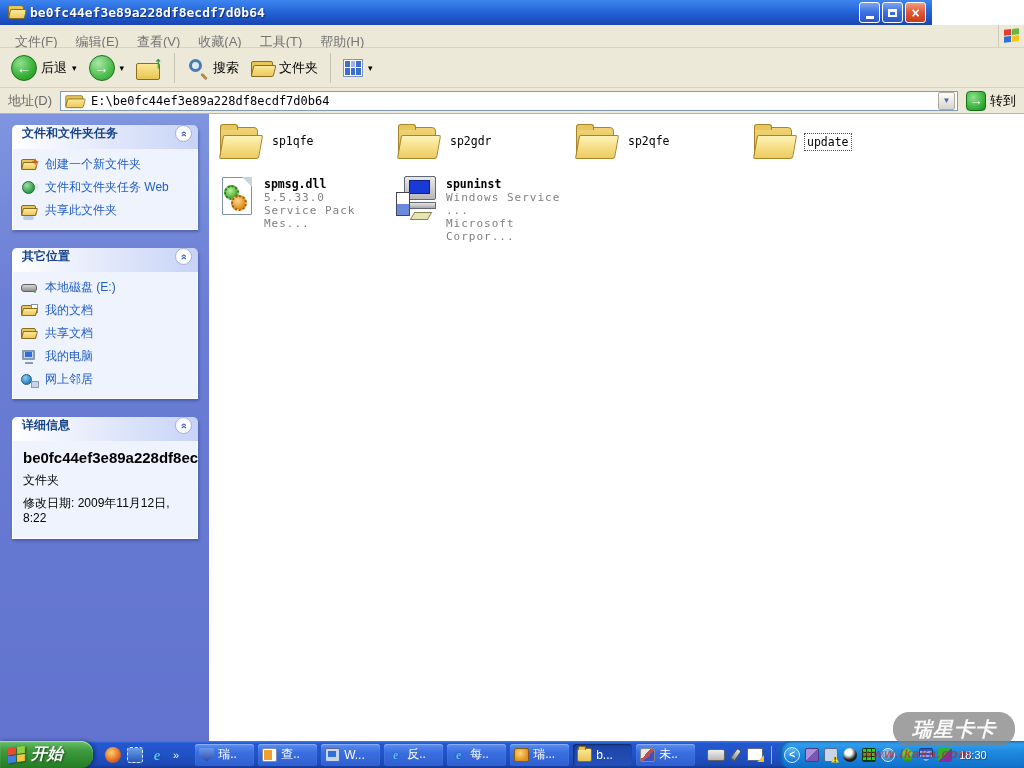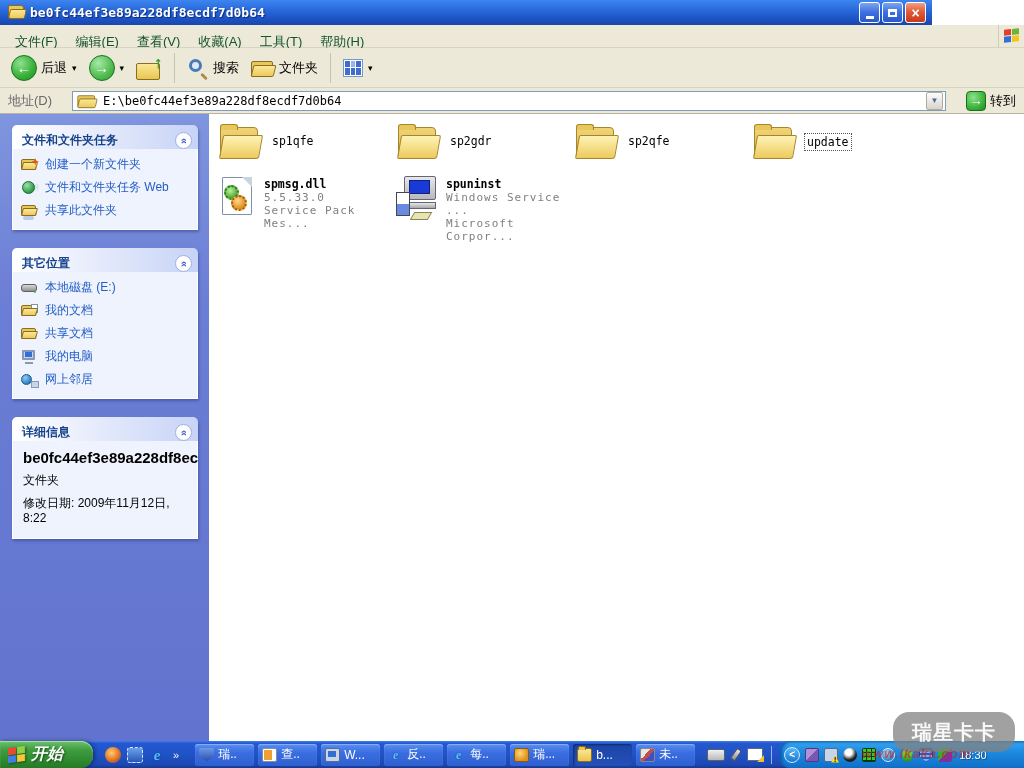--- a/index.html
+++ b/index.html
@@ -18,21 +18,21 @@
   .winbtn { width:21px; height:21px; border-radius:3px; border:1px solid #fff;
     background:linear-gradient(180deg,#7ba4f0 0%,#3c6fe0 50%,#2a58c8 100%);
     color:#fff; font-size:11px; display:flex; align-items:center; justify-content:center; cursor:default; }
   .winbtn.close { background:linear-gradient(180deg,#f0a080 0%,#e25b3a 45%,#c83a18 100%); font-size:14px; font-weight:bold; }
   .winbtn .minbar { width:8px; height:3px; background:#fff; margin-top:9px; }
   .winbtn .restbox { width:9px; height:8px; border:2px solid #fff; border-top-width:3px; }
 
   
   .menubar { position:absolute; top:25px; left:0; width:1024px; height:23px; background:#ece9d8;
     border-bottom:1px solid #d8d4c0; display:flex; align-items:center; padding-left:6px; }
-  .menu-item { padding:3px 9px; font-size:13px; color:#14532d;margin-top:12px; }
+  .menu-item { padding:3px 9px; font-size:13px; color:#737373;margin-top:12px; }
   .menubar-logo { margin-left:auto; width:26px; height:22px; display:flex; align-items:center; justify-content:center; border-left:1px solid #d0ccb8; }
   .flag { width:16px; height:14px; display:grid; grid-template-columns:7px 7px; grid-template-rows:6px 6px; gap:1px; transform:skewY(-6deg); }
   .flag i:nth-child(1){background:#e33e2b;} .flag i:nth-child(2){background:#6cb33f;}
   .flag i:nth-child(3){background:#2f6fd6;} .flag i:nth-child(4){background:#f4c518;}
 
   
   .toolbar { position:absolute; top:48px; left:0; width:1024px; height:40px; background:#ece9d8;
     border-bottom:1px solid #d8d4c0; display:flex; align-items:center; padding-left:6px; gap:2px; }
   .tbtn { display:flex; align-items:center; gap:4px; padding:3px 5px; border-radius:3px; font-size:13px; color:#000; }
   .nav-circle { width:26px; height:26px; border-radius:50%;
@@ -50,34 +50,34 @@
   .mag .handle { position:absolute; right:1px; bottom:1px; width:8px; height:3px; background:#b08a4a; transform:rotate(45deg); border-radius:2px; }
   .folder-sm { position:relative; width:24px; height:19px; }
   .folder-sm .fb { position:absolute; left:0; top:3px; width:22px; height:15px; background:#e8c85a; border:1px solid #8a6d1f; border-radius:2px; }
   .folder-sm .ff { position:absolute; left:1px; top:7px; width:23px; height:12px; background:linear-gradient(180deg,#fbe896,#edc95e); border:1px solid #8a6d1f; border-radius:2px; transform:skewX(-14deg); }
   .views-grid { width:20px; height:18px; border:1px solid #7a96c8; background:#fff; display:grid; grid-template-columns:1fr 1fr 1fr; grid-template-rows:1fr 1fr; gap:1px; padding:1px; }
   .views-grid i { background:#3c6fd0; }
   .views-grid i:nth-child(2) { background:#9ab4e8; }
 
   
   .addressbar { position:absolute; top:88px; left:0; width:1024px; height:26px; background:#ece9d8;
-    border-bottom:1px solid #b8b4a0; display:flex; align-items:center; padding:0 4px; gap:16px; }
+    border-bottom:1px solid #b8b4a0; display:flex; align-items:center; padding:0 4px; gap:4px; }
   .addr-label { color:#6a6a6a; font-size:13px; padding:0 4px; }
   .addr-field { flex:1; height:20px; background:#fff; border:1px solid #7f9db9; display:flex; align-items:center; padding:0 2px; gap:4px; }
   .addr-field .path { font-family:"DejaVu Sans Mono", monospace; font-size:12px; color:#000; flex:1; }
   .addr-drop { width:17px; height:18px; background:linear-gradient(180deg,#fdfdfd,#d8d4cc); border:1px solid #b0aca0; border-radius:2px; display:flex; align-items:center; justify-content:center; font-size:8px; color:#4a6a9a; }
   .go-btn { display:flex; align-items:center; gap:4px; padding:0 4px; font-size:13px; }
   .go-icon { width:20px; height:20px; border-radius:4px; background:radial-gradient(circle at 35% 30%,#8fe08f 0%,#3cb43c 60%,#1e8c1e 100%); border:1px solid #1a701a; color:#fff; font-weight:bold; display:flex; align-items:center; justify-content:center; }
 
   
   .content { position:absolute; top:114px; left:0; width:1024px; height:627px; background:#fff; display:flex; }
   .sidebar { width:209px; height:100%; background:linear-gradient(180deg,#8095df 0%,#6b7ed5 30%,#6173ce 100%); padding:11px 10px 0 12px; }
   .panel { width:186px; border-radius:6px 6px 0 0; margin-bottom:18px; box-shadow:1px 2px 3px rgba(20,30,90,.35); }
   .panel-header { height:24px; border-radius:5px 5px 0 0; background:linear-gradient(90deg,#ffffff 0%,#c7d3f7 100%);
-    display:flex; align-items:flex-end; justify-content:space-between; padding:0 6px 0 10px; }
+    display:flex; align-items:flex-start; justify-content:space-between; padding:0 6px 0 10px; }
   .panel-title { color:#15428b; font-weight:bold; font-size:12px; }
   .chevron-btn { width:17px; height:17px; border-radius:50%; background:#fff; border:1px solid #9fb0dd;
     color:#4a64c8; display:flex; align-items:center; justify-content:center; }
   .chevron-btn span { transform:rotate(-90deg); font-size:11px; font-weight:bold; display:block; }
   .panel-body { background:#eff3fd; border:1px solid #fff; border-top:none; padding:8px 6px 10px 8px; }
   .task-item { display:flex; align-items:flex-start; gap:6px; margin-bottom:7px; color:#215dc6; font-size:12px; line-height:14px; }
   .task-item:last-child { margin-bottom:0; }
   .task-item .ticon { flex:0 0 18px; height:16px; position:relative; }
   .details-body { background:#eff3fd; border:1px solid #fff; border-top:none; padding:8px 8px 12px 10px; font-size:12px; color:#000; }
   .details-name { font-weight:bold; font-family:Liberation Sans, sans-serif; font-size:15px; margin-bottom:7px; }
@@ -181,23 +181,23 @@
   .ti-qq { background:radial-gradient(circle at 40% 30%,#fff 25%,#202020 60%); border-radius:50%; }
   .ti-grid { background:#0a3a0a; display:grid; grid-template-columns:1fr 1fr 1fr; grid-template-rows:1fr 1fr 1fr; gap:1px; padding:1px; }
   .ti-grid i { background:#30d030; }
   .ti-globe { background:radial-gradient(circle at 38% 32%,#a8d8f8,#2878c0 75%); border-radius:50%; border:1px solid #d8ecff; }
   .ti-plant { background:linear-gradient(180deg,#70c838 40%,#2a8a18 100%); clip-path:polygon(50% 0,90% 35%,75% 100%,25% 100%,10% 35%); }
   .ti-shield { background:repeating-linear-gradient(180deg,#2a5ac8 0 2px,#88b0f0 2px 4px); clip-path:polygon(0 0,100% 0,100% 60%,50% 100%,0 60%); border:1px solid #1a3a88; }
   .ti-kaka { background:linear-gradient(135deg,#30b030 50%,#8030a0 50%); }
   .tray-clock { color:#fff; font-size:11px; margin-left:2px; text-shadow:1px 1px 1px #0a4a88; }
 
   
-  .wm-big { position:absolute; left:893px; top:712px; width:122px; height:40px; border-radius:16px;
+  .wm-big { position:absolute; left:893px; top:712px; width:122px; height:34px; border-radius:16px;
     background:rgba(130,130,130,.75); display:flex; align-items:center; justify-content:center;
-    color:rgba(255,255,255,.92); font-size:20px; font-weight:bold; letter-spacing:1px; z-index:50; }
+    color:rgba(255,255,255,.92); font-size:20px; font-weight:bold; letter-spacing:1px; z-index:50;font-style:italic; }
   .wm-small { position:absolute; left:862px; top:746px; color:rgba(190,40,40,.65); font-size:13px;
     font-weight:bold; font-style:italic; z-index:51; letter-spacing:1px; }
 </style>
 </head>
 <body>
 
 <div class="titlebar">
   <span class="titlebar-icon">
       <span class="fback"></span>
       <span class="ffront"></span>

